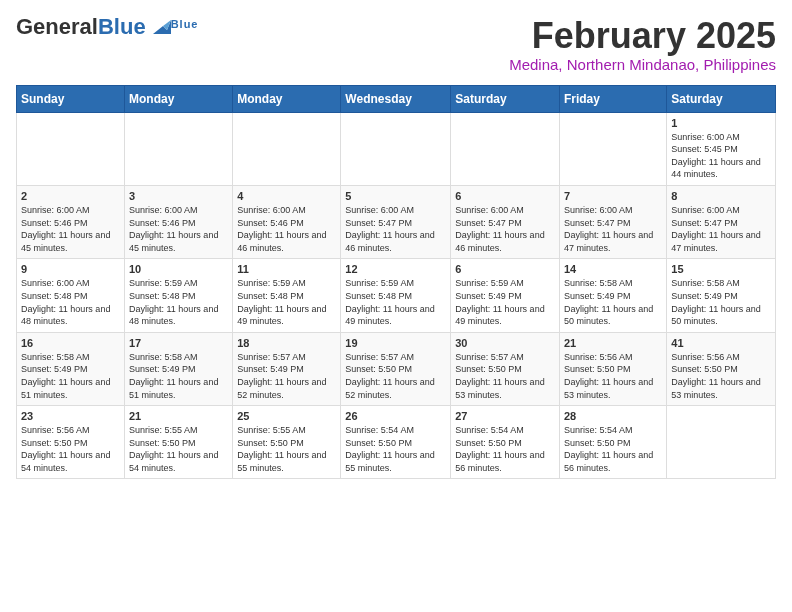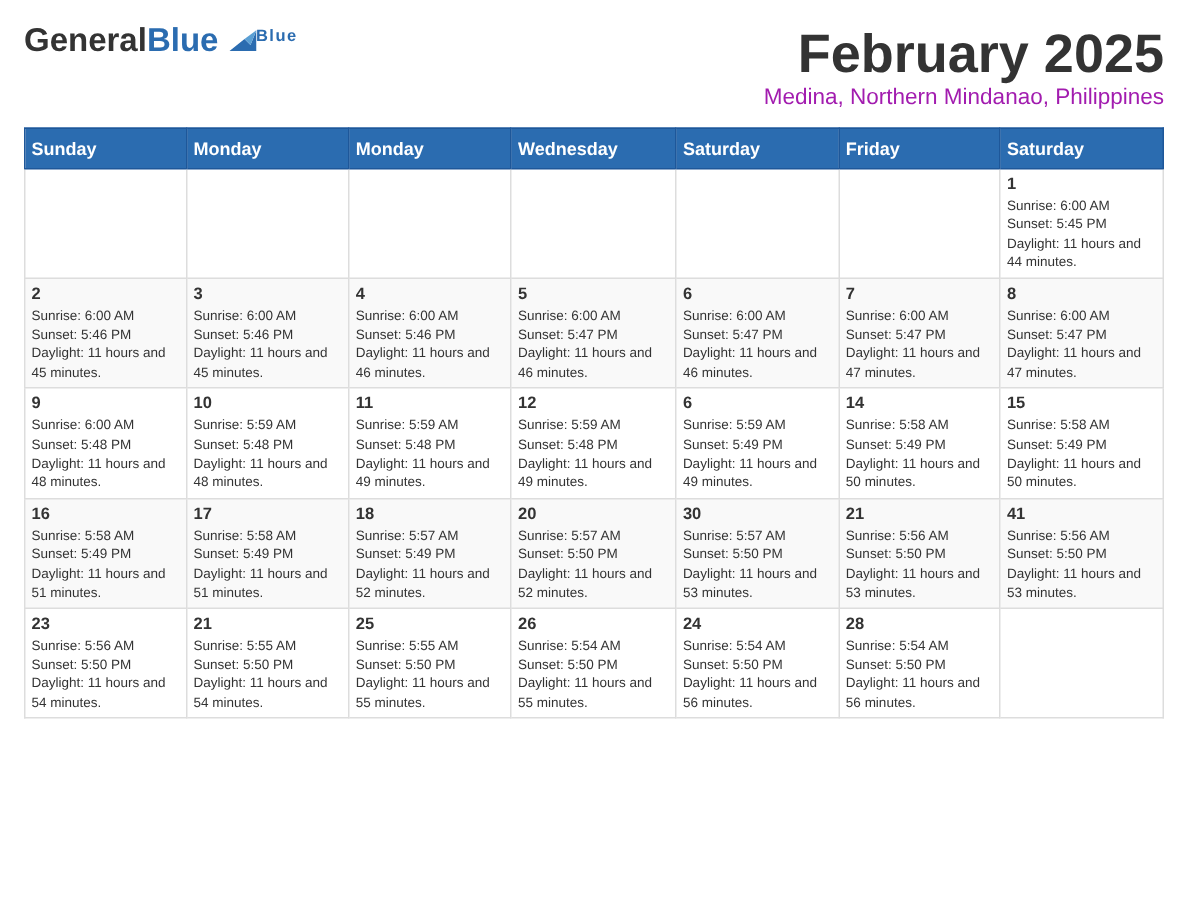--- a/index.html
+++ b/index.html
@@ -243,21 +243,21 @@
 Sunset: 5:49 PM
 Daylight: 11 hours and 51 minutes.</div>
         </td>
         <td>
           <span class="day-num">18</span>
           <div class="day-info" style="white-space: pre-line;">Sunrise: 5:57 AM
 Sunset: 5:49 PM
 Daylight: 11 hours and 52 minutes.</div>
         </td>
         <td>
-          <span class="day-num">20</span>
+          <span class="day-num">19</span>
           <div class="day-info" style="white-space: pre-line;">Sunrise: 5:57 AM
 Sunset: 5:50 PM
 Daylight: 11 hours and 52 minutes.</div>
         </td>
         <td>
           <span class="day-num">30</span>
           <div class="day-info" style="white-space: pre-line;">Sunrise: 5:57 AM
 Sunset: 5:50 PM
 Daylight: 11 hours and 53 minutes.</div>
         </td>
@@ -293,21 +293,21 @@
 Sunset: 5:50 PM
 Daylight: 11 hours and 55 minutes.</div>
         </td>
         <td>
           <span class="day-num">26</span>
           <div class="day-info" style="white-space: pre-line;">Sunrise: 5:54 AM
 Sunset: 5:50 PM
 Daylight: 11 hours and 55 minutes.</div>
         </td>
         <td>
-          <span class="day-num">24</span>
+          <span class="day-num">27</span>
           <div class="day-info" style="white-space: pre-line;">Sunrise: 5:54 AM
 Sunset: 5:50 PM
 Daylight: 11 hours and 56 minutes.</div>
         </td>
         <td>
           <span class="day-num">28</span>
           <div class="day-info" style="white-space: pre-line;">Sunrise: 5:54 AM
 Sunset: 5:50 PM
 Daylight: 11 hours and 56 minutes.</div>
         </td>

